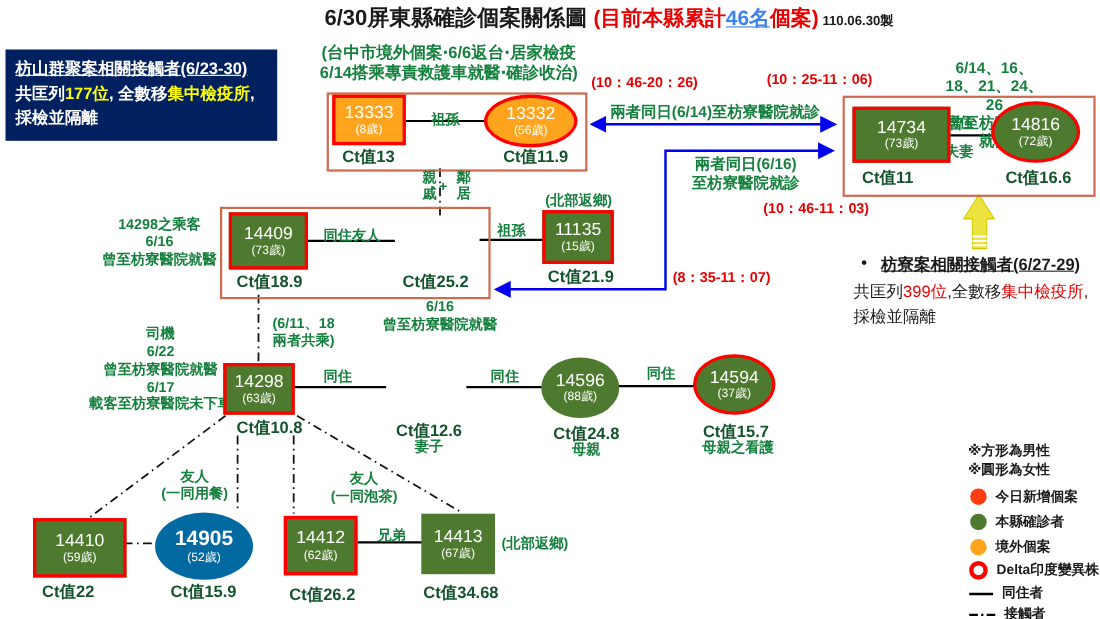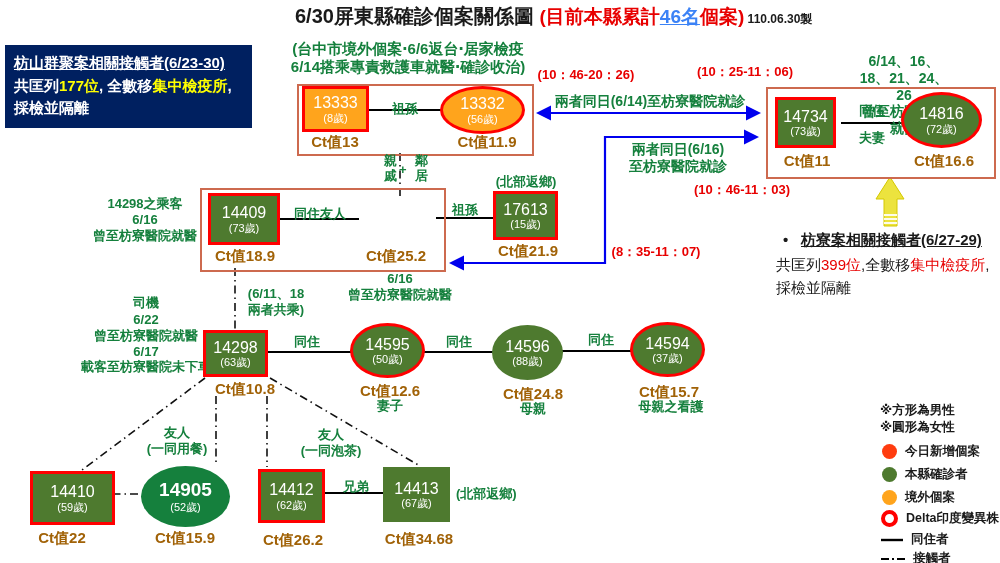--- a/index.html
+++ b/index.html
@@ -7,28 +7,28 @@
          font-family:"Liberation Sans","DejaVu Sans",sans-serif;overflow:hidden}
   svg.wires{position:absolute;left:0;top:0;width:1000px;height:563px}
   
   .gbox{position:absolute;border:2px solid #cd6a4f;background:transparent}
   
   .node{position:absolute;box-sizing:border-box;display:flex;flex-direction:column;
         align-items:center;justify-content:center;color:#fff;line-height:1.1;text-align:center}
   .el{border-radius:50%}
   .f-green{background:#4e7a2f}
   .f-orange{background:#ffa41c}
-  .f-new{background:#15803d}
+  .f-new{background:#0369a1}
   .b-red{border:3px solid #ff0000}
   .node .nid{font-size:16px}
   .node .nage{font-size:11px}
   .node.big .nid{font-size:19px;font-weight:bold}
   
   .ct{position:absolute;transform:translateX(-50%);font-weight:bold;font-size:15px;
-      color:#a16207;white-space:nowrap}
+      color:#14532d;white-space:nowrap}
   .lbl{position:absolute;font-weight:bold;white-space:pre-line;line-height:1.2}
   .ctr{transform:translateX(-50%);text-align:center}
   .purple{color:#15803d}
   .blue{color:#15803d}
   .red{color:#e80000}.f13{font-size:13px}.f14{font-size:14px}.f15{font-size:15px}
   
   .title{position:absolute;left:295px;top:3px;white-space:nowrap}
   .title .t1{font-size:20px;font-weight:bold;color:#1a1a1a}
   .title .t2{font-size:19px;font-weight:bold;color:#e80000}
   .title .t2u{font-size:19px;font-weight:bold;color:#3b82f6;text-decoration:underline}
@@ -156,43 +156,39 @@
   <div class="lbl ctr purple f13" style="left:671px;top:399px">母親之看護</div>
 
   <div class="node f-orange b-red" style="left:302px;top:86px;width:67px;height:46px">
     <div class="nid">13333</div>
       <div class="nage">(8歲)</div>
   </div>
   <div class="node el f-orange b-red" style="left:440px;top:86px;width:85px;height:48px">
     <div class="nid">13332</div>
       <div class="nage">(56歲)</div>
   </div>
-  <div class="node f-green b-red" style="left:775px;top:97px;width:61px;height:51px">
+  <div class="node f-green b-red" style="left:775px;top:97px;width:89px;height:51px">
     <div class="nid">14734</div>
       <div class="nage">(73歲)</div>
   </div>
   <div class="node el f-green b-red" style="left:901px;top:92px;width:81px;height:56px">
     <div class="nid">14816</div>
       <div class="nage">(72歲)</div>
   </div>
   <div class="node f-green b-red" style="left:208px;top:193px;width:72px;height:52px">
     <div class="nid">14409</div>
       <div class="nage">(73歲)</div>
   </div>
   <div class="node f-green b-red" style="left:493px;top:191px;width:65px;height:49px">
-    <div class="nid">17613</div>
+    <div class="nid">11135</div>
       <div class="nage">(15歲)</div>
   </div>
   <div class="node f-green b-red" style="left:203px;top:330px;width:65px;height:47px">
     <div class="nid">14298</div>
       <div class="nage">(63歲)</div>
-  </div>
-  <div class="node el f-green b-red" style="left:350px;top:323px;width:75px;height:55px">
-    <div class="nid">14595</div>
-      <div class="nage">(50歲)</div>
   </div>
   <div class="node el f-green" style="left:492px;top:325px;width:71px;height:55px">
     <div class="nid">14596</div>
       <div class="nage">(88歲)</div>
   </div>
   <div class="node el f-green b-red" style="left:630px;top:322px;width:75px;height:55px">
     <div class="nid">14594</div>
       <div class="nage">(37歲)</div>
   </div>
   <div class="node f-green b-red" style="left:30px;top:471px;width:85px;height:54px">

